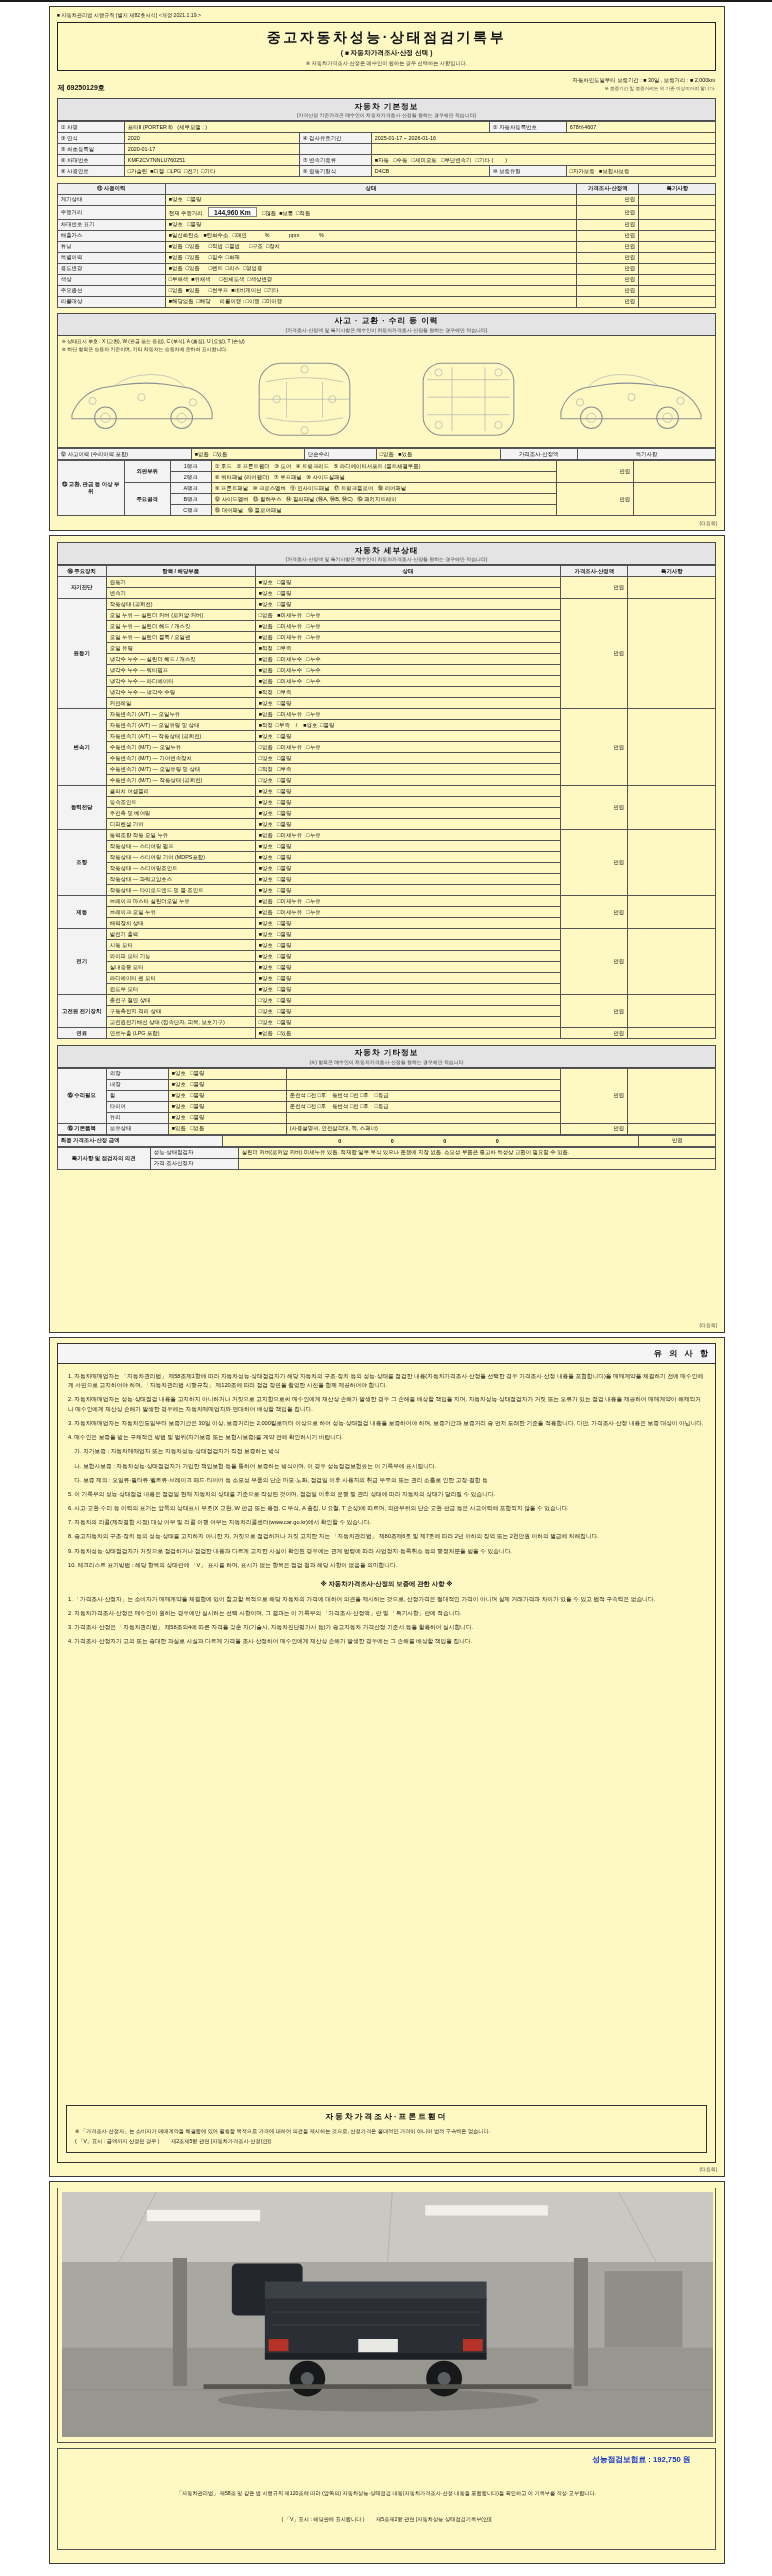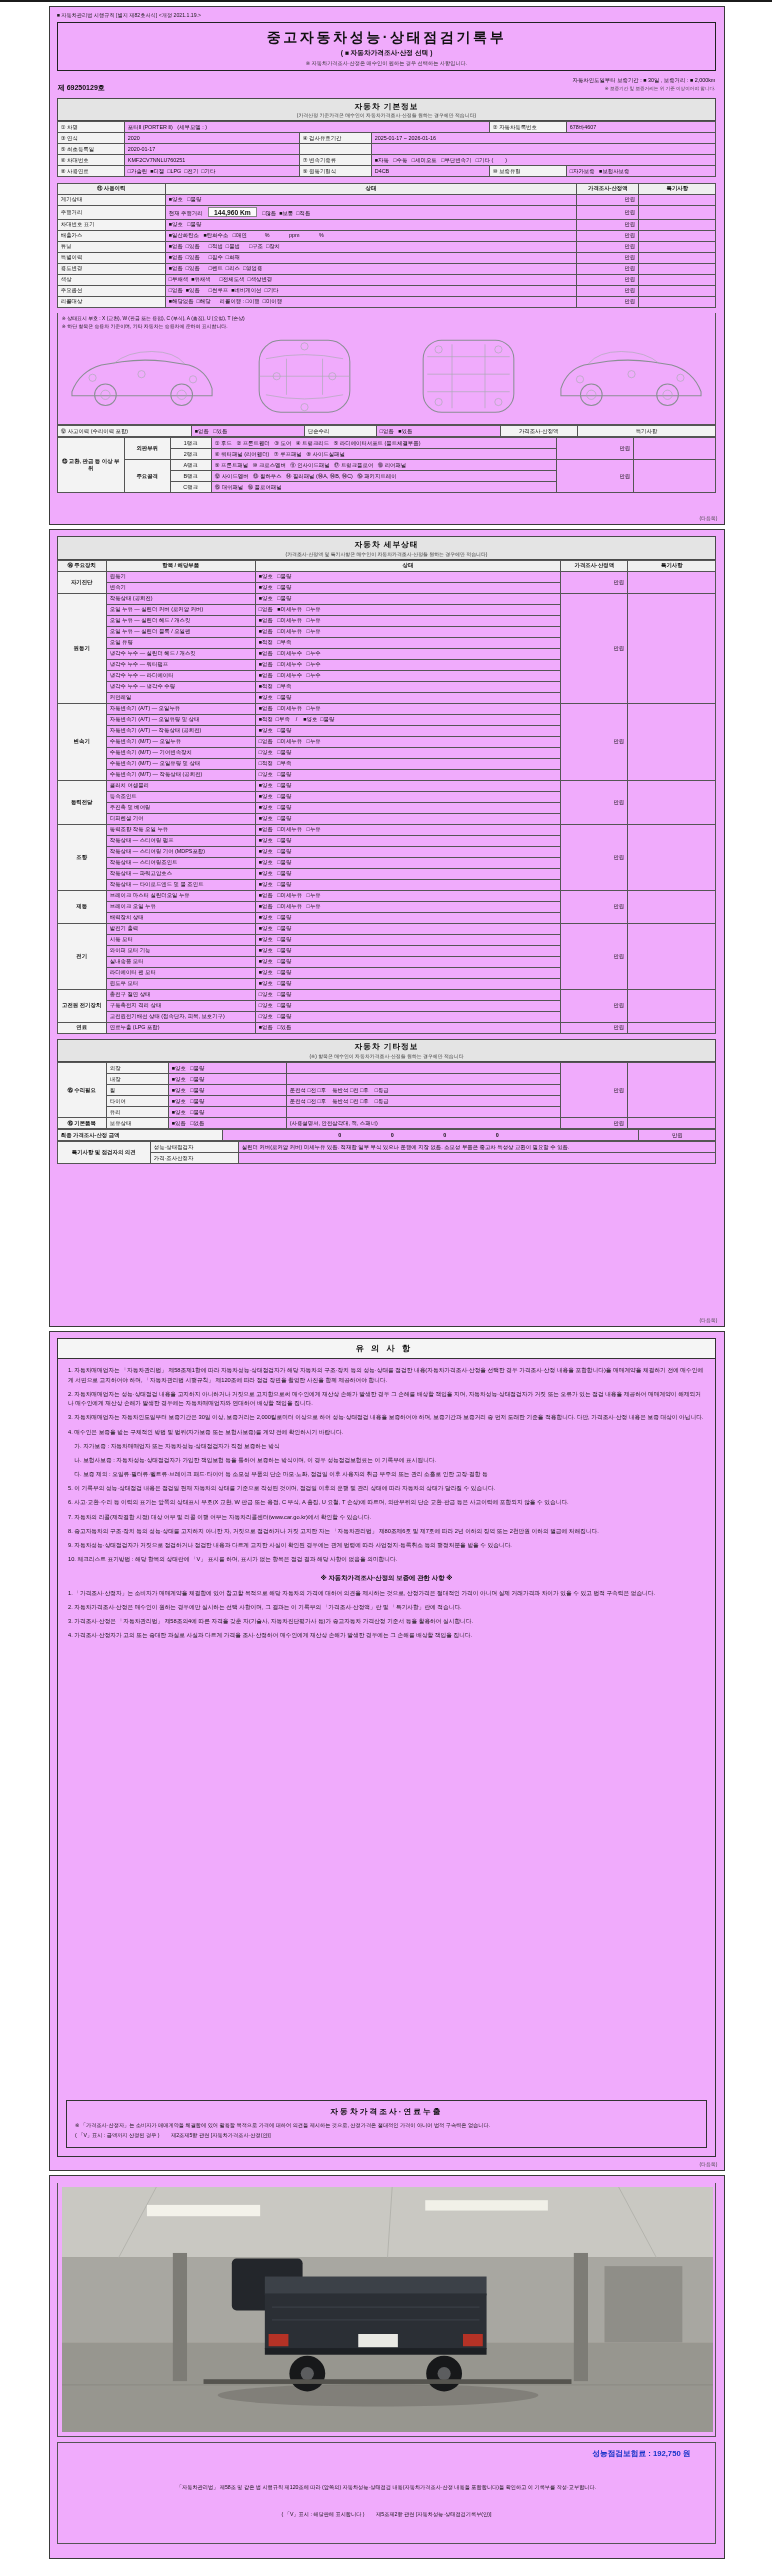--- a/index.html
+++ b/index.html
@@ -1,18 +1,18 @@
 <!DOCTYPE html>
 <html style="font-size:8.2px"><head>
 <meta charset="utf-8">
 <style>
   html,body{margin:0;padding:0;background:#ffffff;}
   body{width:773px;font-family:"Liberation Sans","DejaVu Sans",sans-serif;color:#111;}
   .topbar{height:2.1px;background:#1b1b1b;width:100%;}
-  .page{width:676px;margin:4.1px auto 0;border:0.8px solid #3a3a3a;background:#f0abfc;position:relative;
+  .page{width:676px;margin:4.1px auto 0;border:0.8px solid #3a3a3a;background:#fef9c3;position:relative;
         padding:5.2px 7.2px 13.4px;box-sizing:border-box;}
   #p1{min-height:519px}
   #p2{min-height:798px}
   #p3{min-height:840px;display:flex;flex-direction:column;}
   #p4{min-height:380px}
   .form-ref{font-size:5.2px;color:#222;margin:0 0 3.1px;}
   .title-box{border:0.8px solid #222;text-align:center;padding:5.2px 0 3.6px;}
   .doc-title{font-size:14px;font-weight:bold;letter-spacing:2.6px;}
   .doc-sub{font-size:6.7px;font-weight:bold;margin-top:2.6px;}
   .doc-note{font-size:5.2px;color:#333;margin-top:1.5px;}
@@ -31,21 +31,21 @@
   .lblc{background:#f3f3f3;}
   .grp{background:#f3f3f3;text-align:center;font-weight:bold;white-space:normal;}
   .prc{text-align:right;}
   .ctr{text-align:center;}
   .km{font-weight:bold;font-size:6.7px;border:0.5px solid #888;background:#fafafa;padding:0.5px 5.2px;margin:0 5.2px;display:inline-block;}
   .attach{border:0.5px solid #555;border-top:none;}
   .legend{font-size:4.9px;padding:2.6px 4.1px 0;line-height:1.5;}
   .diagrams{display:flex;justify-content:space-around;align-items:center;padding:4.1px 2.1px 5.2px;}
   .digits{font-weight:bold;font-size:7.7px;letter-spacing:24px;text-align:center;}
   .notice-box{border:0.8px solid #333;flex:1;display:flex;flex-direction:column;}
-  .notice-title{border-bottom:0.5px solid #333;text-align:center;font-weight:bold;font-size:8.2px;
+  .notice-title{border-bottom:0.5px solid #333;text-align:right;font-weight:bold;font-size:8.2px;
                 letter-spacing:7.2px;padding:4.1px 0;background:#f5f5f5;}
   .notice-body{padding:7.2px 10.3px 2.1px;font-size:5.7px;line-height:1.68;}
   .nt{white-space:pre-wrap;margin:0 0 4.6px;}
   .pn-title{text-align:center;font-weight:bold;font-size:6.4px;margin:8.2px 0 5.2px;}
   .hist-box{border:0.6px solid #333;margin:7.2px 8.2px 8.2px;padding:5.2px 8.2px;margin-top:auto;}
   .hist-title{text-align:center;font-weight:bold;font-size:7.7px;letter-spacing:2.1px;margin:1px 0 4.6px;}
   .hist-line{font-size:5.2px;line-height:1.55;white-space:pre-wrap;margin:0 0 2.1px;}
   .pager{position:absolute;right:6.2px;bottom:3.6px;font-size:4.9px;color:#444;}
   .photo-wrap{padding:4.1px;}
   .photo-wrap svg{display:block;}
@@ -202,20 +202,24 @@
         <td class="lblc">리콜대상</td>
         <td>■해당없음  □해당      리콜이행 : □이행  □미이행</td>
         <td class="prc">만원</td>
         <td></td>
       </tr>
     </tbody>
       </table>
   </div>
 
   <div class="sec-wrap">
+    <div class="sec-bar">
+      <span class="sec-title">사고 · 교환 · 수리 등 이력</span>
+      <span class="sec-note">(가격조사·산정액 및 특기사항은 매수인이 자동차가격조사·산정을 원하는 경우에만 적습니다)</span>
+    </div>
     <div class="attach">
       <div class="legend">
         <div>※ 상태표시 부호 :  X (교환),  W (판금 또는 용접),  C (부식),  A (흠집),  U (요철),  T (손상)</div>
         <div>※ 하단 항목은 승용차 기준이며, 기타 자동차는 승용차에 준하여 표시합니다.</div>
       </div>
       <div class="diagrams">
         <svg width="155" height="85" viewBox="0 0 300 165">
           <path class="ln" d="M15 112 Q30 72 72 60 L112 54 Q152 48 196 53 L242 60 Q276 70 287 106 L287 120 L15 120 Z"></path>
           <path class="lt" d="M95 58 Q122 34 170 34 Q214 34 234 58"></path>
           <circle class="ln" cx="80" cy="118" r="21"></circle>
@@ -664,21 +668,21 @@
       <p class="nt">8. 중고자동차의 구조·장치 등의 성능·상태를 고지하지 아니한 자, 거짓으로 점검하거나 거짓 고지한 자는 「자동차관리법」 제80조제6호 및 제7호에 따라 2년 이하의 징역 또는 2천만원 이하의 벌금에 처해집니다.</p>
       <p class="nt">9. 자동차성능·상태점검자가 거짓으로 점검하거나 점검한 내용과 다르게 고지한 사실이 확인된 경우에는 관계 법령에 따라 사업정지·등록취소 등의 행정처분을 받을 수 있습니다.</p>
       <p class="nt">10. 체크리스트 표기방법 : 해당 항목의 상태란에 「V」 표시를 하며, 표시가 없는 항목은 점검 결과 해당 사항이 없음을 의미합니다.</p>
       <div class="pn-title">※ 자동차가격조사·산정의 보증에 관한 사항 ※</div>
       <p class="nt">1. 「가격조사·산정자」는 소비자가 매매계약을 체결함에 있어 참고할 목적으로 해당 자동차의 가격에 대하여 의견을 제시하는 것으로, 산정가격은 절대적인 가격이 아니며 실제 거래가격과 차이가 있을 수 있고 법적 구속력은 없습니다.</p>
       <p class="nt">2. 자동차가격조사·산정은 매수인이 원하는 경우에만 실시하는 선택 사항이며, 그 결과는 이 기록부의 「가격조사·산정액」란 및 「특기사항」란에 적습니다.</p>
       <p class="nt">3. 가격조사·산정은 「자동차관리법」 제58조의4에 따른 자격을 갖춘 자(기술사, 자동차진단평가사 등)가 중고자동차 가격산정 기준서 등을 활용하여 실시합니다.</p>
       <p class="nt">4. 가격조사·산정자가 고의 또는 중대한 과실로 사실과 다르게 가격을 조사·산정하여 매수인에게 재산상 손해가 발생한 경우에는 그 손해를 배상할 책임을 집니다.</p>
     </div>
     <div class="hist-box">
-      <div class="hist-title">자동차가격조사·연료누출</div>
+      <div class="hist-title">자동차가격조사·프론트휀더</div>
       <p class="hist-line">※ 「가격조사·산정자」는 소비자가 매매계약을 체결함에 있어 활용할 목적으로 가격에 대하여 의견을 제시하는 것으로, 산정가격은 절대적인 가격이 아니며 법적 구속력은 없습니다.</p>
       <p class="hist-line">( 「V」표시 : 금액까지 산정된 경우 )        제2조제5항 관련 [자동차가격조사·산정(안)]</p>
     </div>
   </div>
   <div class="pager">(다음쪽)</div>
 </div>
 
 <div class="page" id="p4">
   <div class="sec-wrap" style="margin-top:1px">
     <div class="attach photo-wrap">

